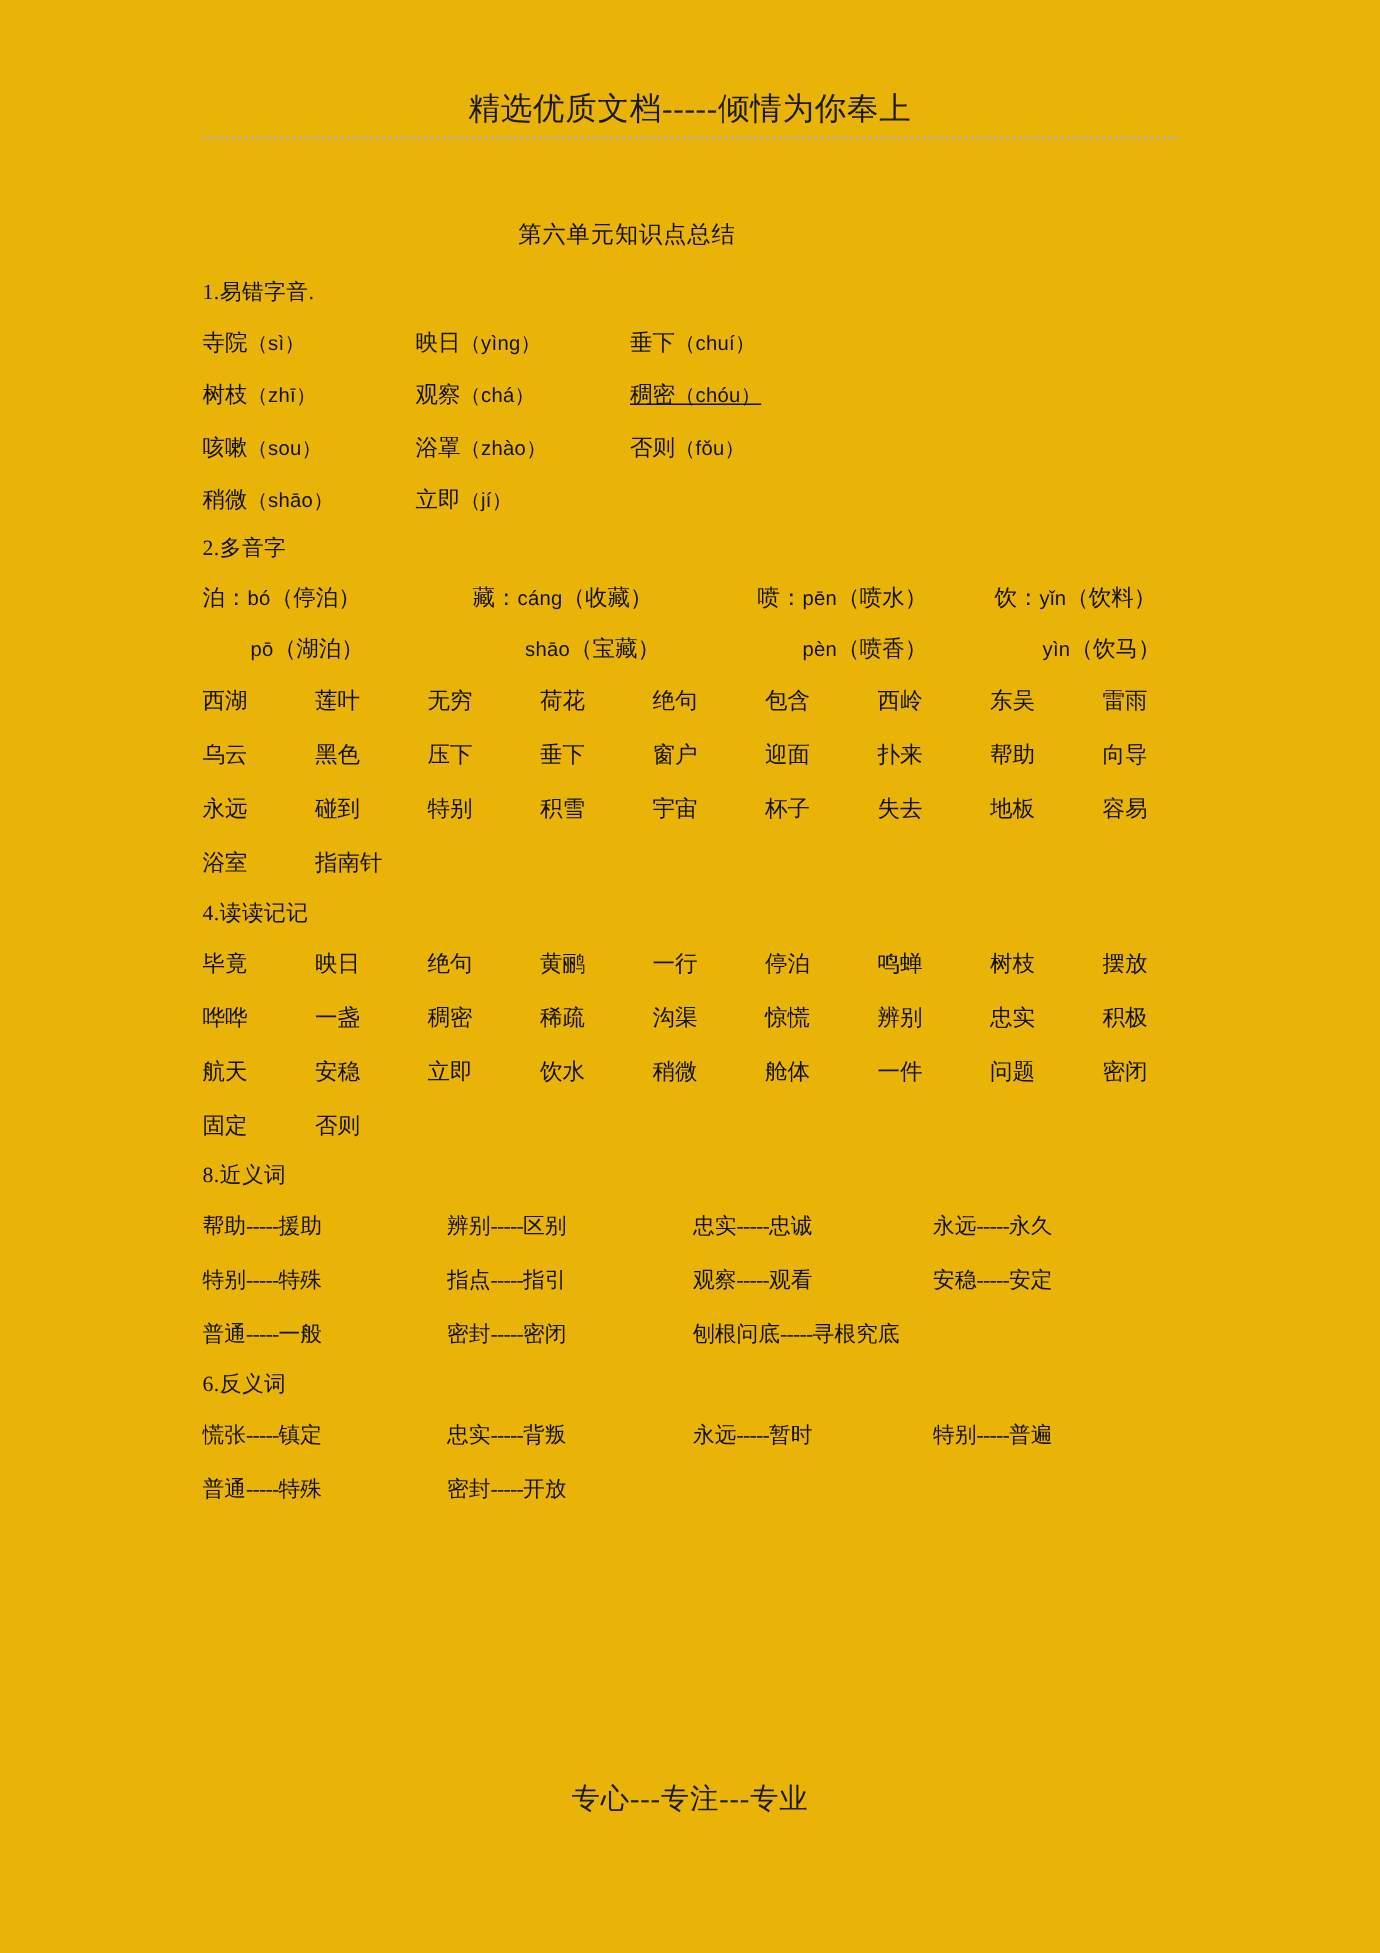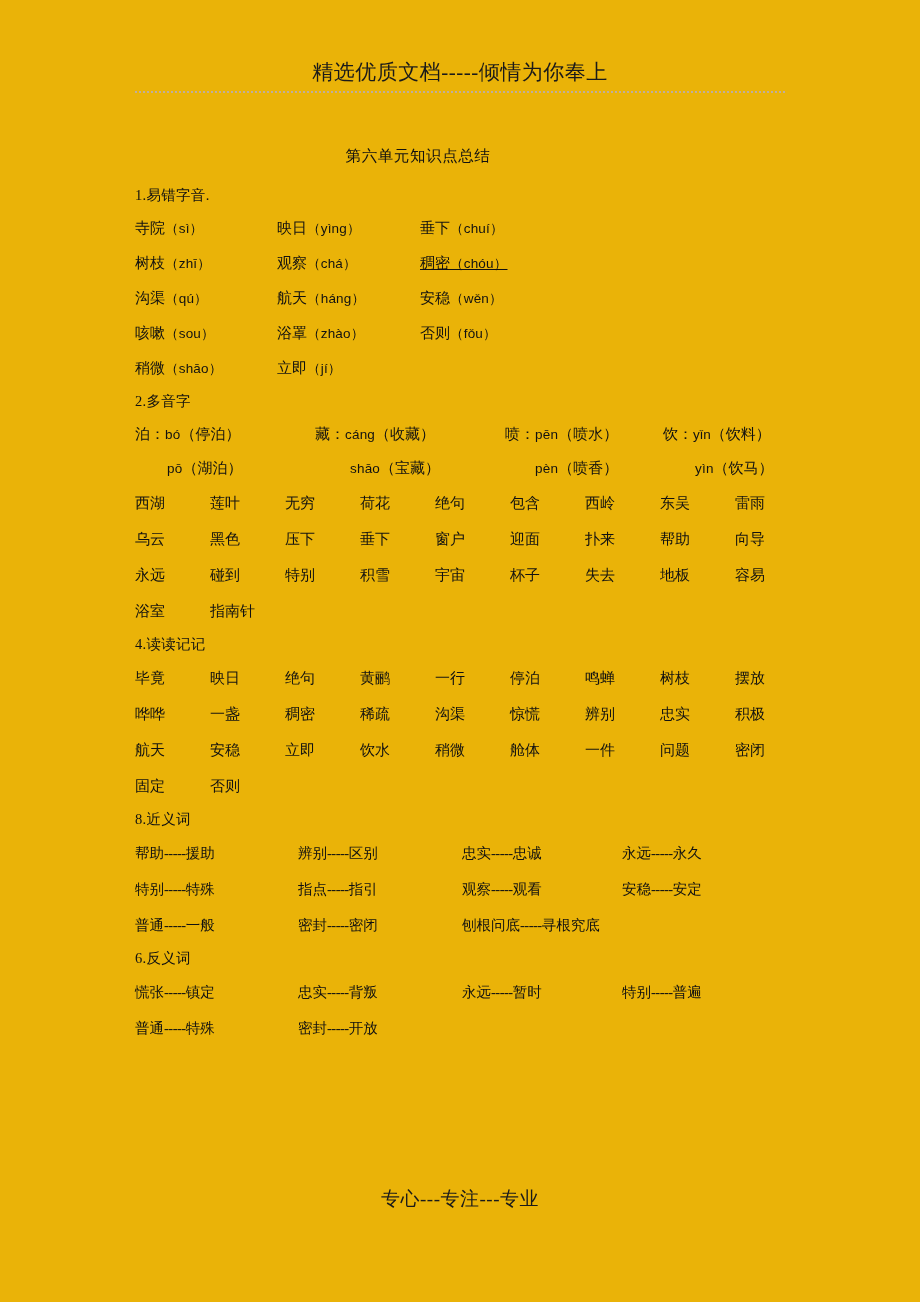--- a/index.html
+++ b/index.html
@@ -166,25 +166,20 @@
         <span class="cell" style="left:0px;"><span>寺院</span><span class="py">（sì）</span></span>
         <span class="cell" style="left:142px;"><span>映日</span><span class="py">（yìng）</span></span>
         <span class="cell" style="left:285px;"><span>垂下</span><span class="py">（chuí）</span></span>
       </div>
       <div class="row">
         <span class="cell" style="left:0px;"><span>树枝</span><span class="py">（zhī）</span></span>
         <span class="cell" style="left:142px;"><span>观察</span><span class="py">（chá）</span></span>
         <span class="cell" style="left:285px;text-decoration:underline;"><span>稠密</span><span class="py">（chóu）</span></span>
       </div>
       <div class="row">
-        <span class="cell" style="left:0px;"><span>沟渠</span><span class="py">（qú）</span></span>
-        <span class="cell" style="left:142px;"><span>航天</span><span class="py">（háng）</span></span>
-        <span class="cell" style="left:285px;"><span>安稳</span><span class="py">（wěn）</span></span>
-      </div>
-      <div class="row">
         <span class="cell" style="left:0px;"><span>咳嗽</span><span class="py">（sou）</span></span>
         <span class="cell" style="left:142px;"><span>浴罩</span><span class="py">（zhào）</span></span>
         <span class="cell" style="left:285px;"><span>否则</span><span class="py">（fǒu）</span></span>
       </div>
       <div class="row">
         <span class="cell" style="left:0px;"><span>稍微</span><span class="py">（shāo）</span></span>
         <span class="cell" style="left:142px;"><span>立即</span><span class="py">（jí）</span></span>
       </div>
     </div>
 

